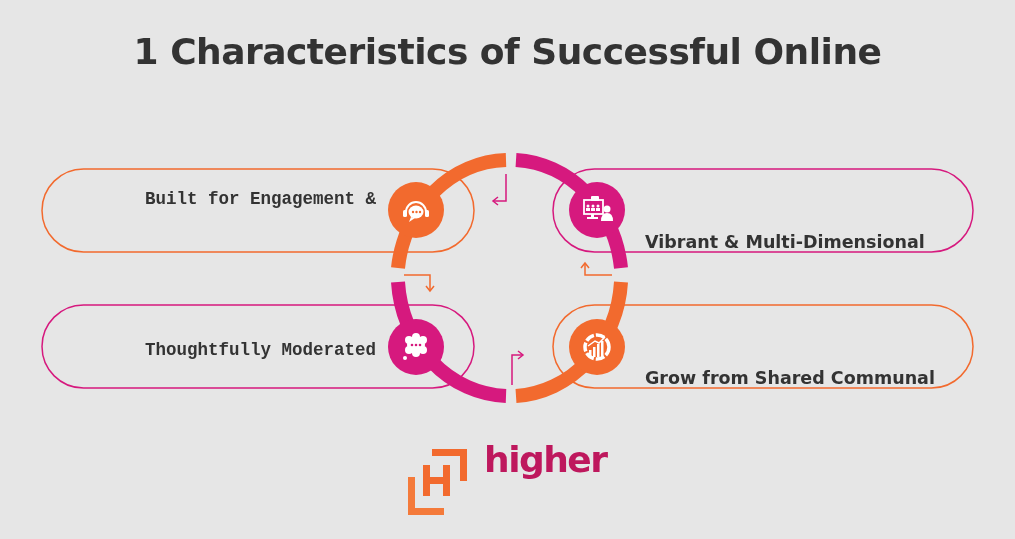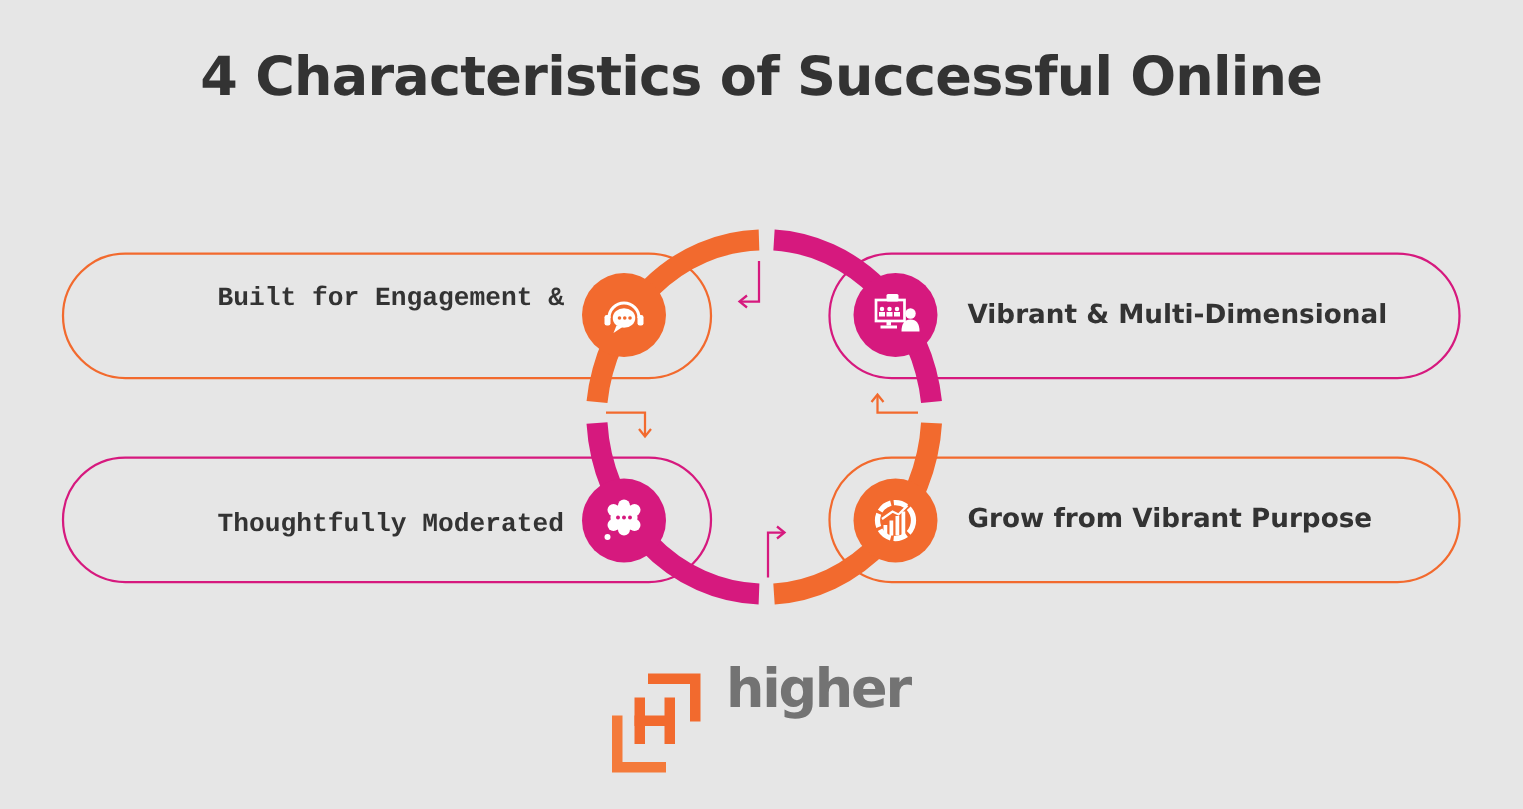--- a/index.html
+++ b/index.html
@@ -16,33 +16,33 @@
     font-weight: bold; font-size: 36px; line-height: 47px;
     letter-spacing: -0.5px;
   }
   .diagram { position: absolute; left: 0; top: 0; width: 1015px; height: 539px; }
   .pill-text {
     position: absolute; color: #333333;
     font-family: "DejaVu Sans", sans-serif;
     font-weight: 600; font-size: 17.5px; line-height: 24px;
   }
   .t-right { text-align: right; }
-  .t-left { text-align: left; }
+  .t-left { text-align: left; margin-top: 32px; }
   .logo { position: absolute; left: 400px; top: 445px; width: 220px; height: 80px; }
   .logo-text {
     position: absolute; left: 84px; top: -2px;
-    color: #737373; font-family: "DejaVu Sans", sans-serif; font-weight: bold;
+    color: #be185d; font-family: "DejaVu Sans", sans-serif; font-weight: bold;
     font-size: 36px; line-height: 33px; letter-spacing: -1.5px;
   }
 </style>
 </head>
 <body>
 
 <div class="title">
-  <div>4 Characteristics of Successful Online</div>
+  <div>1 Characteristics of Successful Online</div>
 </div>
 
 <svg class="diagram" viewBox="0 0 1015 539" xmlns="http://www.w3.org/2000/svg">
 
   <rect x="42" y="169" width="432" height="83" rx="41.5" fill="none" stroke="#f26a2e" stroke-width="1.5"></rect>
   <rect x="553" y="169" width="420" height="83" rx="41.5" fill="none" stroke="#d6197e" stroke-width="1.5"></rect>
   <rect x="42" y="305" width="432" height="83" rx="41.5" fill="none" stroke="#d6197e" stroke-width="1.5"></rect>
   <rect x="553" y="305" width="420" height="83" rx="41.5" fill="none" stroke="#f26a2e" stroke-width="1.5"></rect>
 
   <g fill="none" stroke-width="14" stroke-linecap="butt">
@@ -128,21 +128,21 @@
 
 <div class="pill-text t-left" style="left:645px; top:198px; width:320px;">
   <div>Vibrant &amp; Multi-Dimensional</div>
 </div>
 
 <div class="pill-text t-right" style="left:60px; top:338px; width:316px;font-family:Liberation Mono, monospace;">
   <div>Thoughtfully Moderated</div>
 </div>
 
 <div class="pill-text t-left" style="left:645px; top:334px; width:320px;">
-  <div>Grow from Vibrant Purpose</div>
+  <div>Grow from Shared Communal</div>
 </div>
 
 <div class="logo">
   <svg width="80" height="80" viewBox="0 0 80 80" style="position:absolute; left:0; top:0;">
     <path d="M 32 4 L 67 4 L 67 36 L 60 36 L 60 11 L 32 11 Z" fill="#f26a2e"></path>
     <path d="M 8 32 L 15 32 L 15 63 L 44 63 L 44 70 L 8 70 Z" fill="#f47a3a"></path>
     <rect x="23" y="20" width="7" height="31" fill="#f26a2e"></rect>
     <rect x="43" y="20" width="7" height="31" fill="#f26a2e"></rect>
     <rect x="23" y="32" width="27" height="7" fill="#f26a2e"></rect>
   </svg>

